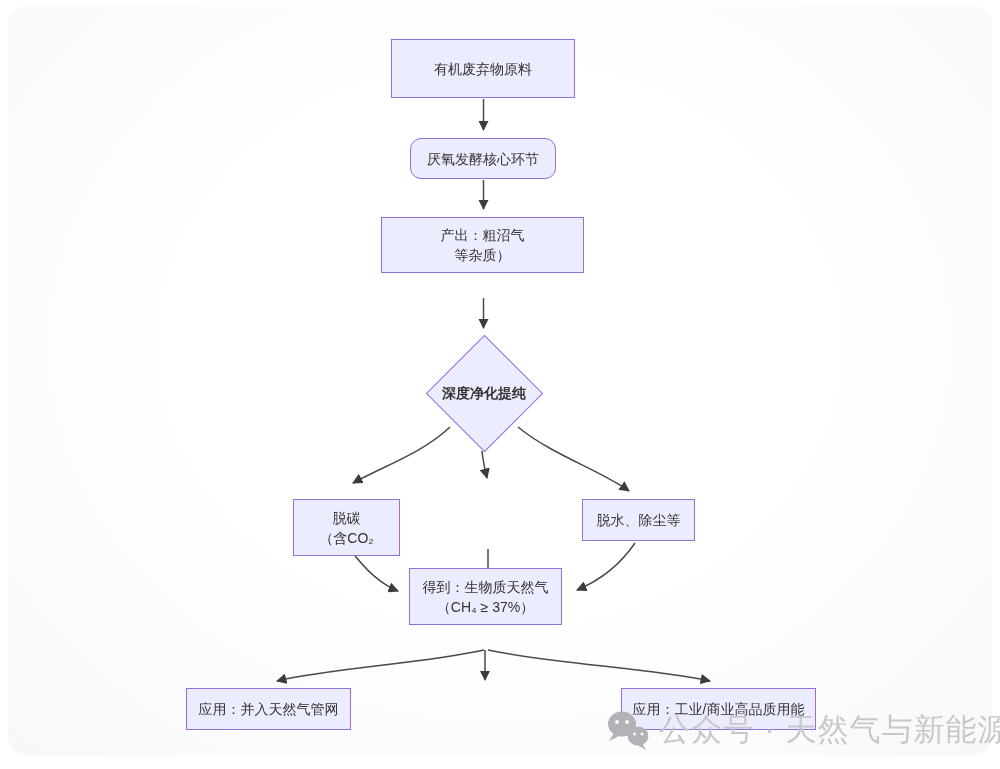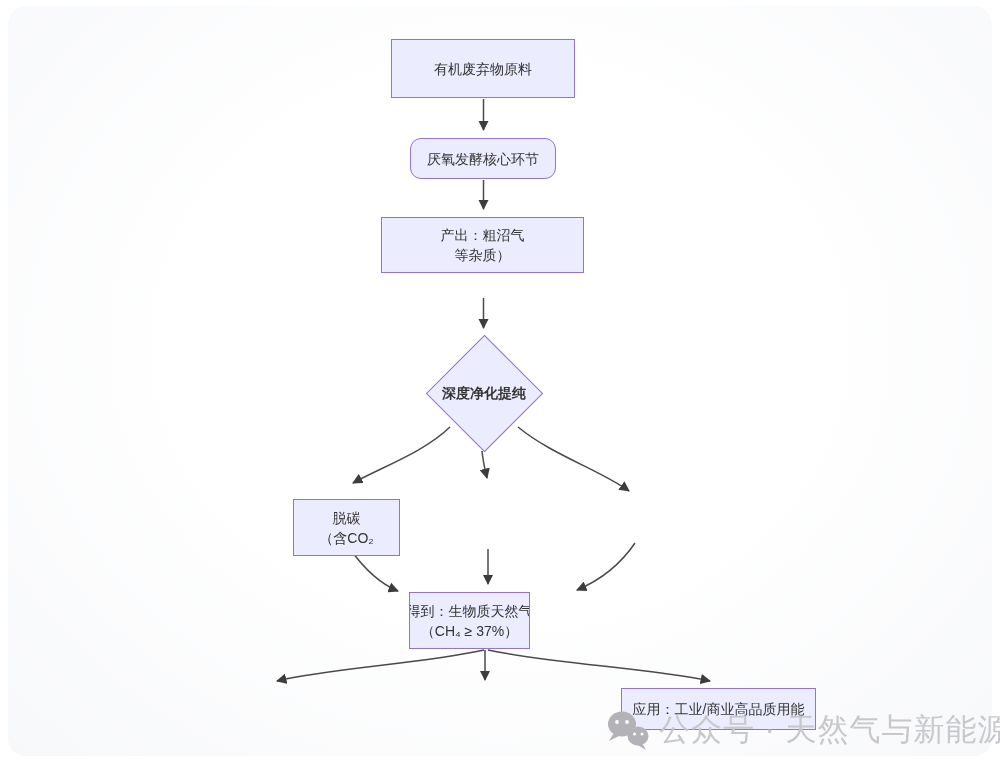--- a/index.html
+++ b/index.html
@@ -22,21 +22,21 @@
     color:#333333;font-size:14px;line-height:20px;
     text-align:center;white-space:nowrap;overflow:hidden;
   }
   .node span{display:block;}
   .n1{left:391px;top:39px;width:184px;height:59px;}
   .n2{left:410px;top:138px;width:146px;height:41px;border-radius:11px;}
   .n3{left:381px;top:217px;width:203px;height:56px;}
   .n4{left:293px;top:491px;width:107px;height:57px;margin-top:8px;}
   .n5{left:439px;top:491px;width:102px;height:57px;}
   .n6{left:582px;top:499px;width:113px;height:42px;}
-  .n7{left:409px;top:592px;width:121px;height:57px;}
+  .n7{left:409px;top:568px;width:153px;height:57px;}
   .n8{left:186px;top:688px;width:165px;height:42px;}
   .n9{left:389px;top:688px;width:193px;height:42px;}
   .n10{left:621px;top:688px;width:195px;height:42px;}
   .diamond-shape{
     position:absolute;left:443px;top:352px;width:81px;height:81px;
     background:#ECECFF;border:1px solid #9370DB;
     transform:rotate(45deg);
   }
   .diamond-label{
     position:absolute;left:404px;top:383px;width:160px;
@@ -99,26 +99,32 @@
     <div class="diamond-shape"></div>
     <div class="diamond-label">深度净化提纯</div>
   </div>
 
   <div class="node n4">
     <span>脱碳</span>
     <span>（含CO₂</span>
   </div>
 
 
+  <div class="node n6">
+    <span>脱水、除尘等</span>
+  </div>
 
   <div class="node n7">
     <span>得到：生物质天然气</span>
     <span>（CH₄ ≥ 37%）</span>
   </div>
 
+  <div class="node n8">
+    <span>应用：并入天然气管网</span>
+  </div>
 
 
   <div class="node n10">
     <span>应用：工业/商业高品质用能</span>
   </div>
 
   <div class="watermark">
     <svg width="46" height="42" viewBox="0 0 46 42">
       <g fill="#b2b2b7">
         <ellipse cx="17" cy="15" rx="14" ry="12.5"></ellipse>

